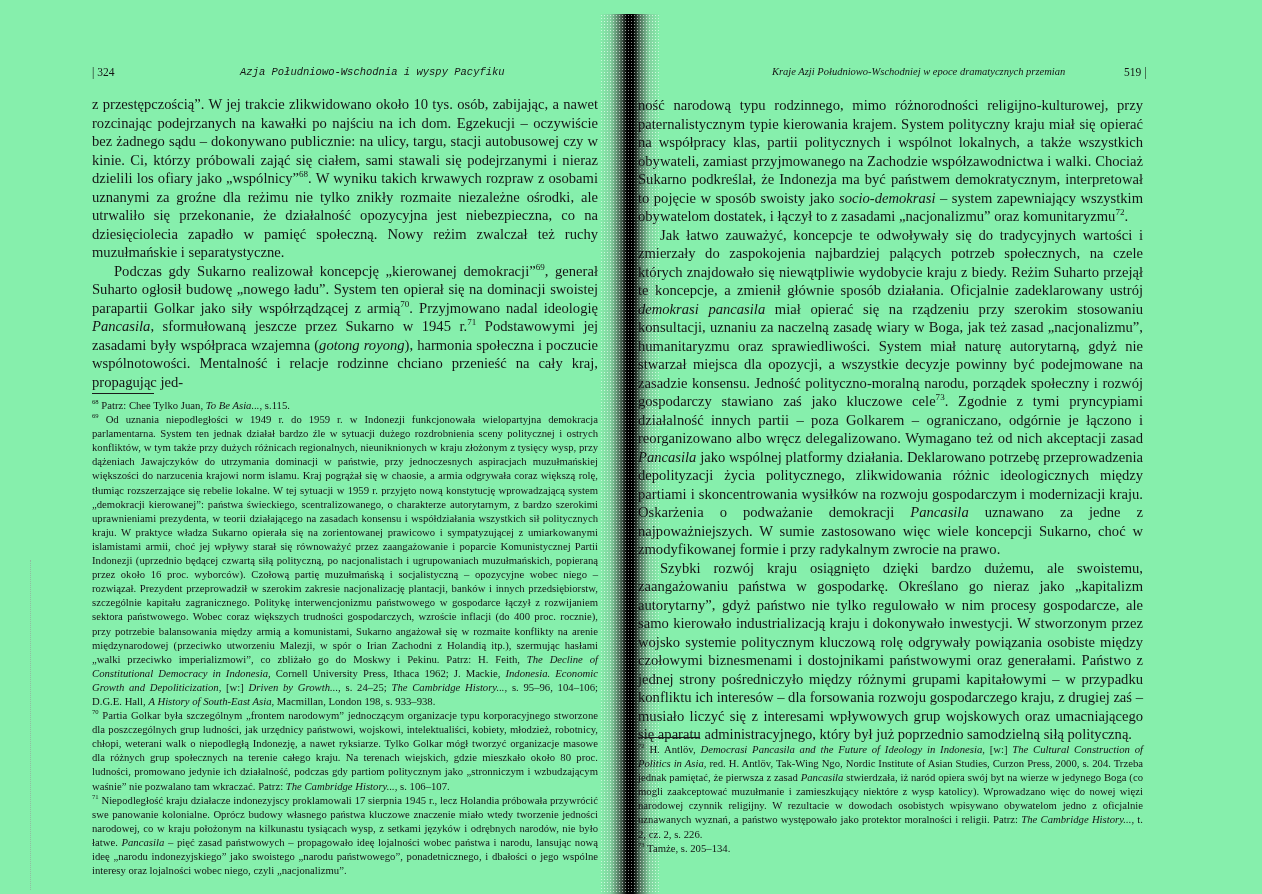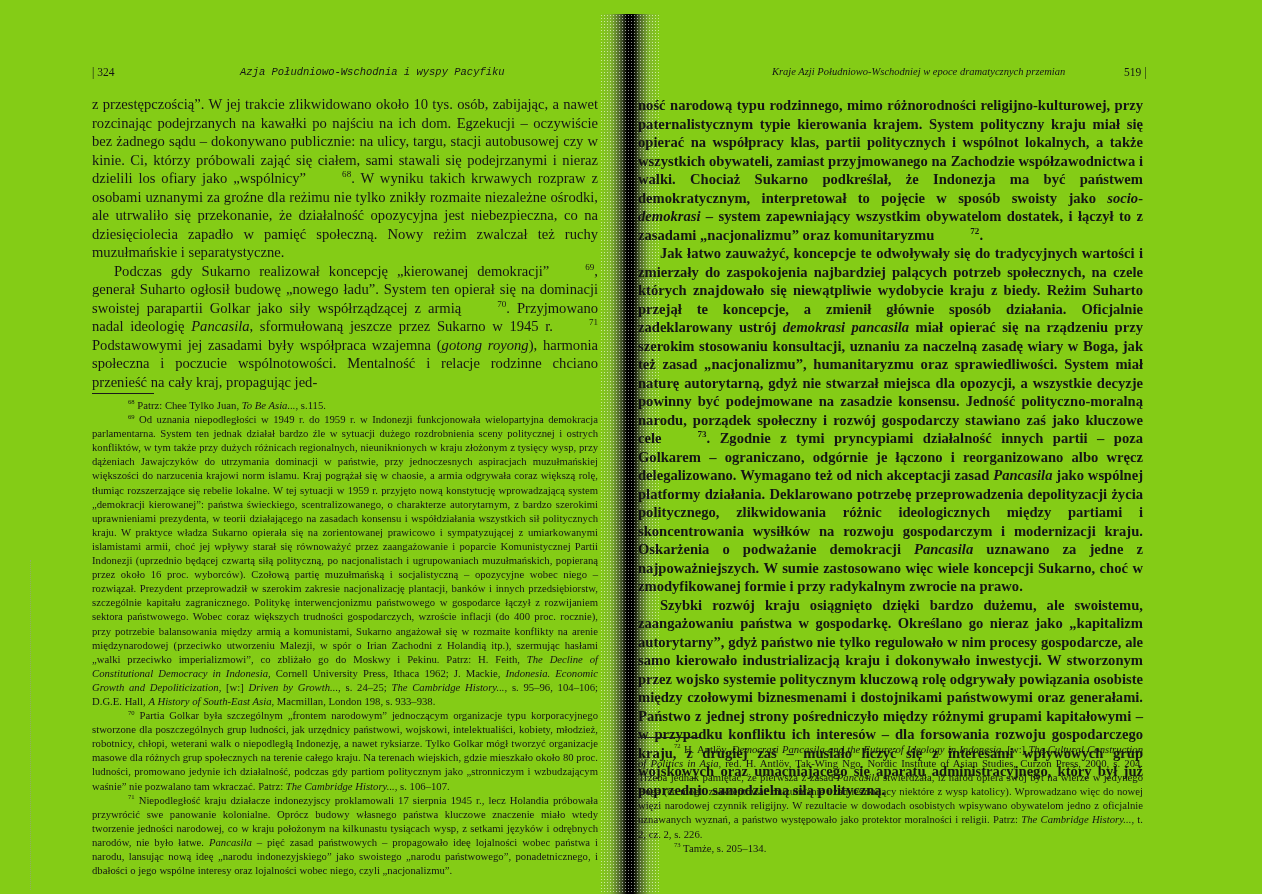--- a/index.html
+++ b/index.html
@@ -1,18 +1,18 @@
 <!DOCTYPE html>
 <html><head>
 <meta charset="utf-8">
 <style>
   html, body { margin: 0; padding: 0; background: #ffffff; }
   body { width: 1262px; height: 894px; position: relative; overflow: hidden;
          font-family: "Liberation Serif", "DejaVu Serif", serif; color: #141414; }
-  .spread { position: absolute; left: 0; top: 0; width: 1262px; height: 894px; background: #84cc16; }
+  .spread { position: absolute; left: 0; top: 0; width: 1262px; height: 894px; background: #86efac; }
   .page { position: absolute; top: 0; height: 894px; }
   .page.left { left: 0; width: 620px; }
   .page.right { left: 624px; width: 748px; }
 
   .gutter { position: absolute; left: 600px; top: 14px; width: 60px; height: 880px;
     background: linear-gradient(to right,
       rgba(255,255,255,0) 0%, rgba(120,120,120,0.25) 18%, rgba(60,60,60,0.75) 35%,
       #0a0a0a 45%, #000 50%, #0a0a0a 55%, rgba(60,60,60,0.7) 66%,
       rgba(120,120,120,0.25) 82%, rgba(255,255,255,0) 100%);
     filter: contrast(1.1); }
@@ -24,33 +24,33 @@
 
   .running-head { position: absolute; top: 66px; font-size: 10.5px; font-style: italic; }
   .folio { position: absolute; top: 66px; font-size: 11.5px; }
   .left .folio { left: 92px; }
   .left .running-head { left: 240px; font-family: Liberation Mono, monospace; }
   .right .running-head { left: 148px; }
   .right .folio { left: 500px; }
 
   .body-text { position: absolute; font-size: 14.6px; line-height: 18.5px; text-align: justify; }
   .left .body-text { left: 92px; top: 95px; width: 506px; }
-  .right .body-text { left: 14px; top: 96px; width: 505px; font-weight: bold; }
+  .right .body-text { left: 14px; top: 96px; width: 505px; }
   .body-text p { margin: 0; }
   .body-text p.indent { text-indent: 22px; }
 
   .fn-rule { position: absolute; height: 1px; background: #1a1a1a; width: 62px; }
   .left .fn-rule { left: 92px; top: 393px; }
   .right .fn-rule { left: 14px; top: 737px; }
 
   .footnotes { position: absolute; font-size: 10.7px; line-height: 14.1px; text-align: justify; }
   .left .footnotes { left: 92px; top: 398px; width: 506px; }
   .right .footnotes { left: 14px; top: 742px; width: 505px; }
   .footnotes p { margin: 0; }
-  sup { font-size: 0.62em; line-height: 0; vertical-align: super; margin-left: 36px; }
+  sup { font-size: 0.62em; line-height: 0; vertical-align: super; }
   i { font-style: italic; }
 </style>
 </head>
 <body>
 
 <div class="spread">
   <div class="page left">
     <div class="edge-dots"></div>
     <div class="folio">| 324</div>
     <div class="running-head">Azja Południowo-Wschodnia i wyspy Pacyfiku</div>

